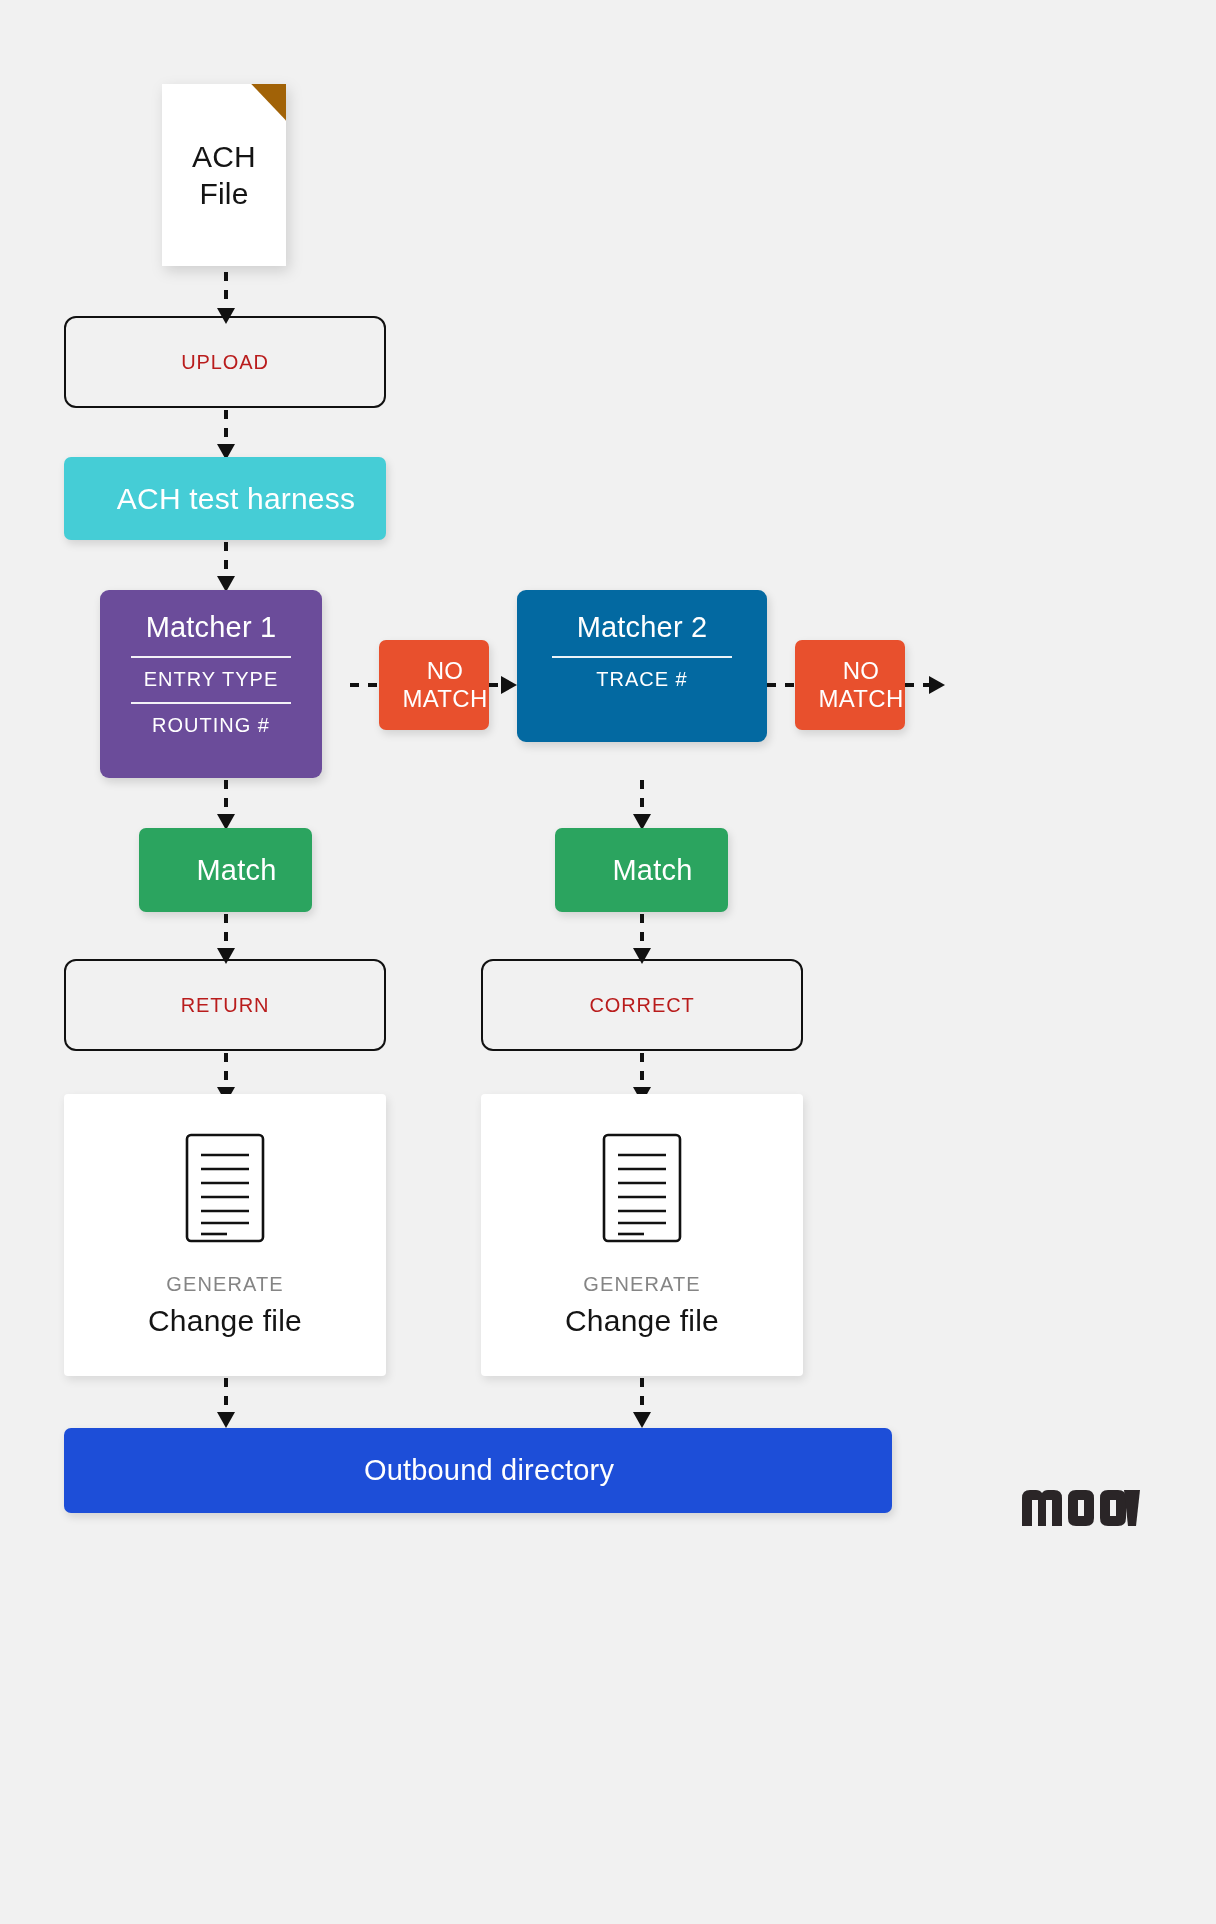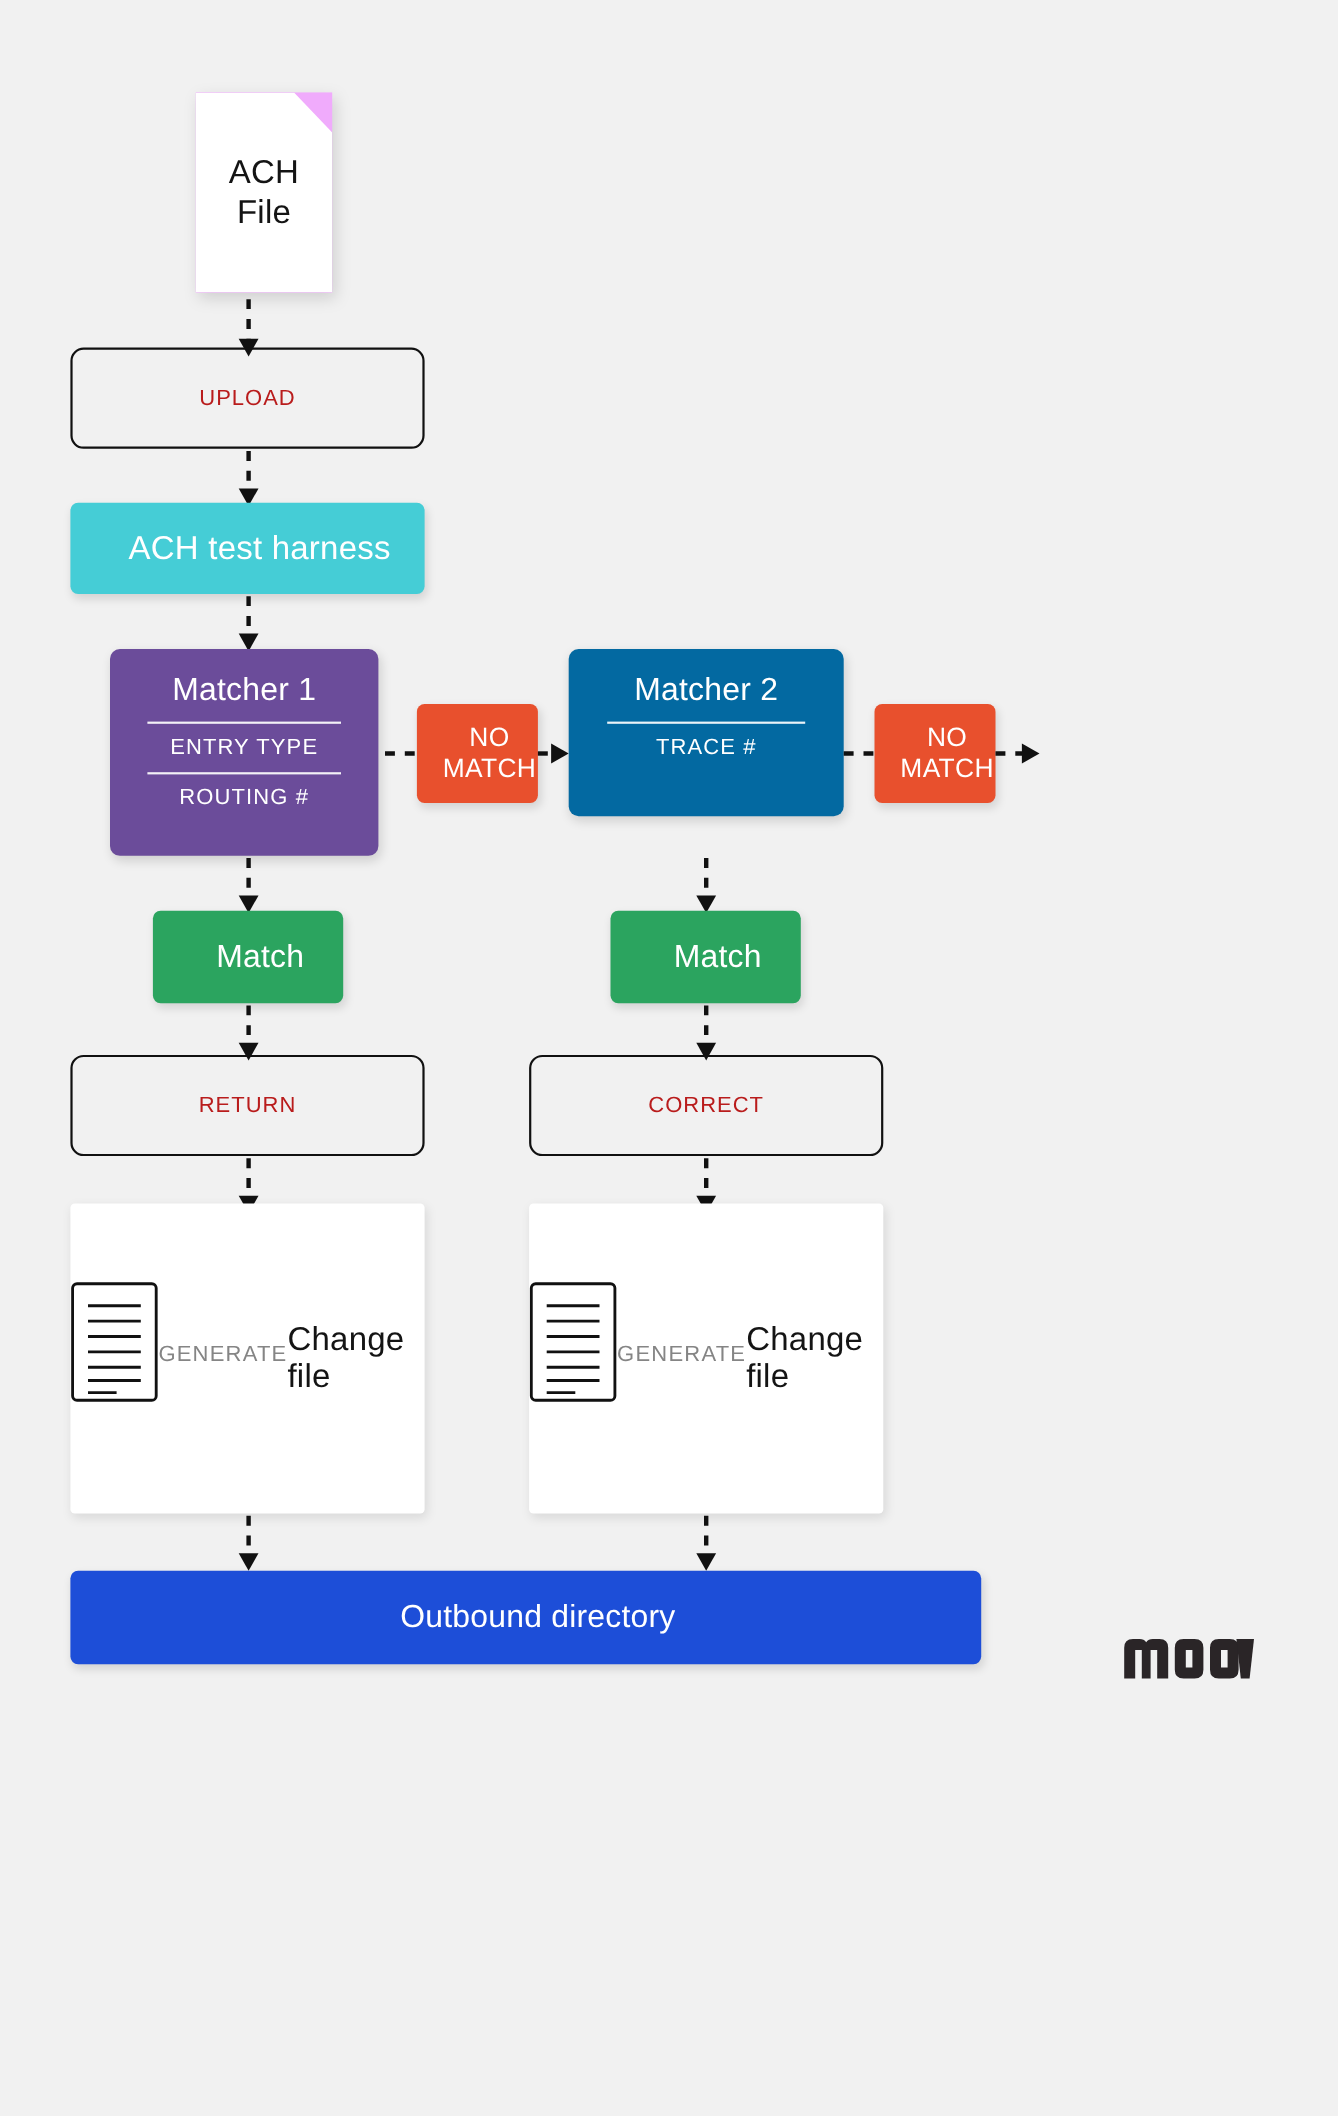--- a/index.html
+++ b/index.html
@@ -29,23 +29,22 @@
     display: flex;
     flex-direction: column;
     align-items: center;
     justify-content: center;
     text-align: center;
   }
 
   
   .file-sheet {
     position: absolute;
-    background: #f0abfc;
+    background: #a16207;
     filter: drop-shadow(3px 5px 7px rgba(0,0,0,0.14));
-    margin-left: 16px;
   }
   .file-sheet .sheet-body {
     position: absolute;
     inset: 0;
     background: #ffffff;
     clip-path: polygon(0 0, 72% 0, 100% 20%, 100% 100%, 0 100%);
   }
   .file-sheet .sheet-label {
     position: absolute;
     inset: 0;
@@ -109,21 +108,21 @@
   }
 
   
   .gen-card {
     position: absolute;
     box-sizing: border-box;
     background: #ffffff;
     border-radius: 4px;
     box-shadow: 2px 4px 10px rgba(0,0,0,0.10);
     display: flex;
-    flex-direction: row;
+    flex-direction: column;
     align-items: center;
     justify-content: center;
   }
   .gen-card .doc-icon { margin-bottom: 26px; }
   .gen-card .gen-kicker {
     font-size: 20px;
     letter-spacing: 1.1px;
     color: #858585;
     margin-bottom: 8px;
   }
@@ -178,21 +177,21 @@
     <span>ACH test harness</span>
   </div>
 
   <div class="conn" style="left:216px; top:542px; width:20px; height:52px;">
     <svg width="20" height="52" viewBox="0 0 20 52">
       <line x1="10" y1="0" x2="10" y2="36" stroke="#111" stroke-width="4" stroke-dasharray="9,9"></line>
       <polygon points="1,34 19,34 10,50" fill="#111"></polygon>
     </svg>
   </div>
 
-  <div class="node matcher" style="left:100px; top:590px; width:244px; height:188px; background:#6b4c9a;">
+  <div class="node matcher" style="left:100px; top:590px; width:222px; height:188px; background:#6b4c9a;">
     <div class="m-title">Matcher 1</div>
     <div class="m-rule"></div>
     <div class="m-row">ENTRY TYPE</div>
     <div class="m-rule"></div>
     <div class="m-row">ROUTING #</div>
   </div>
 
   <div class="conn" style="left:350px; top:675px; width:30px; height:20px;">
     <svg width="30" height="20" viewBox="0 0 30 20">
       <line x1="0" y1="10" x2="30" y2="10" stroke="#111" stroke-width="4" stroke-dasharray="9,9"></line>

